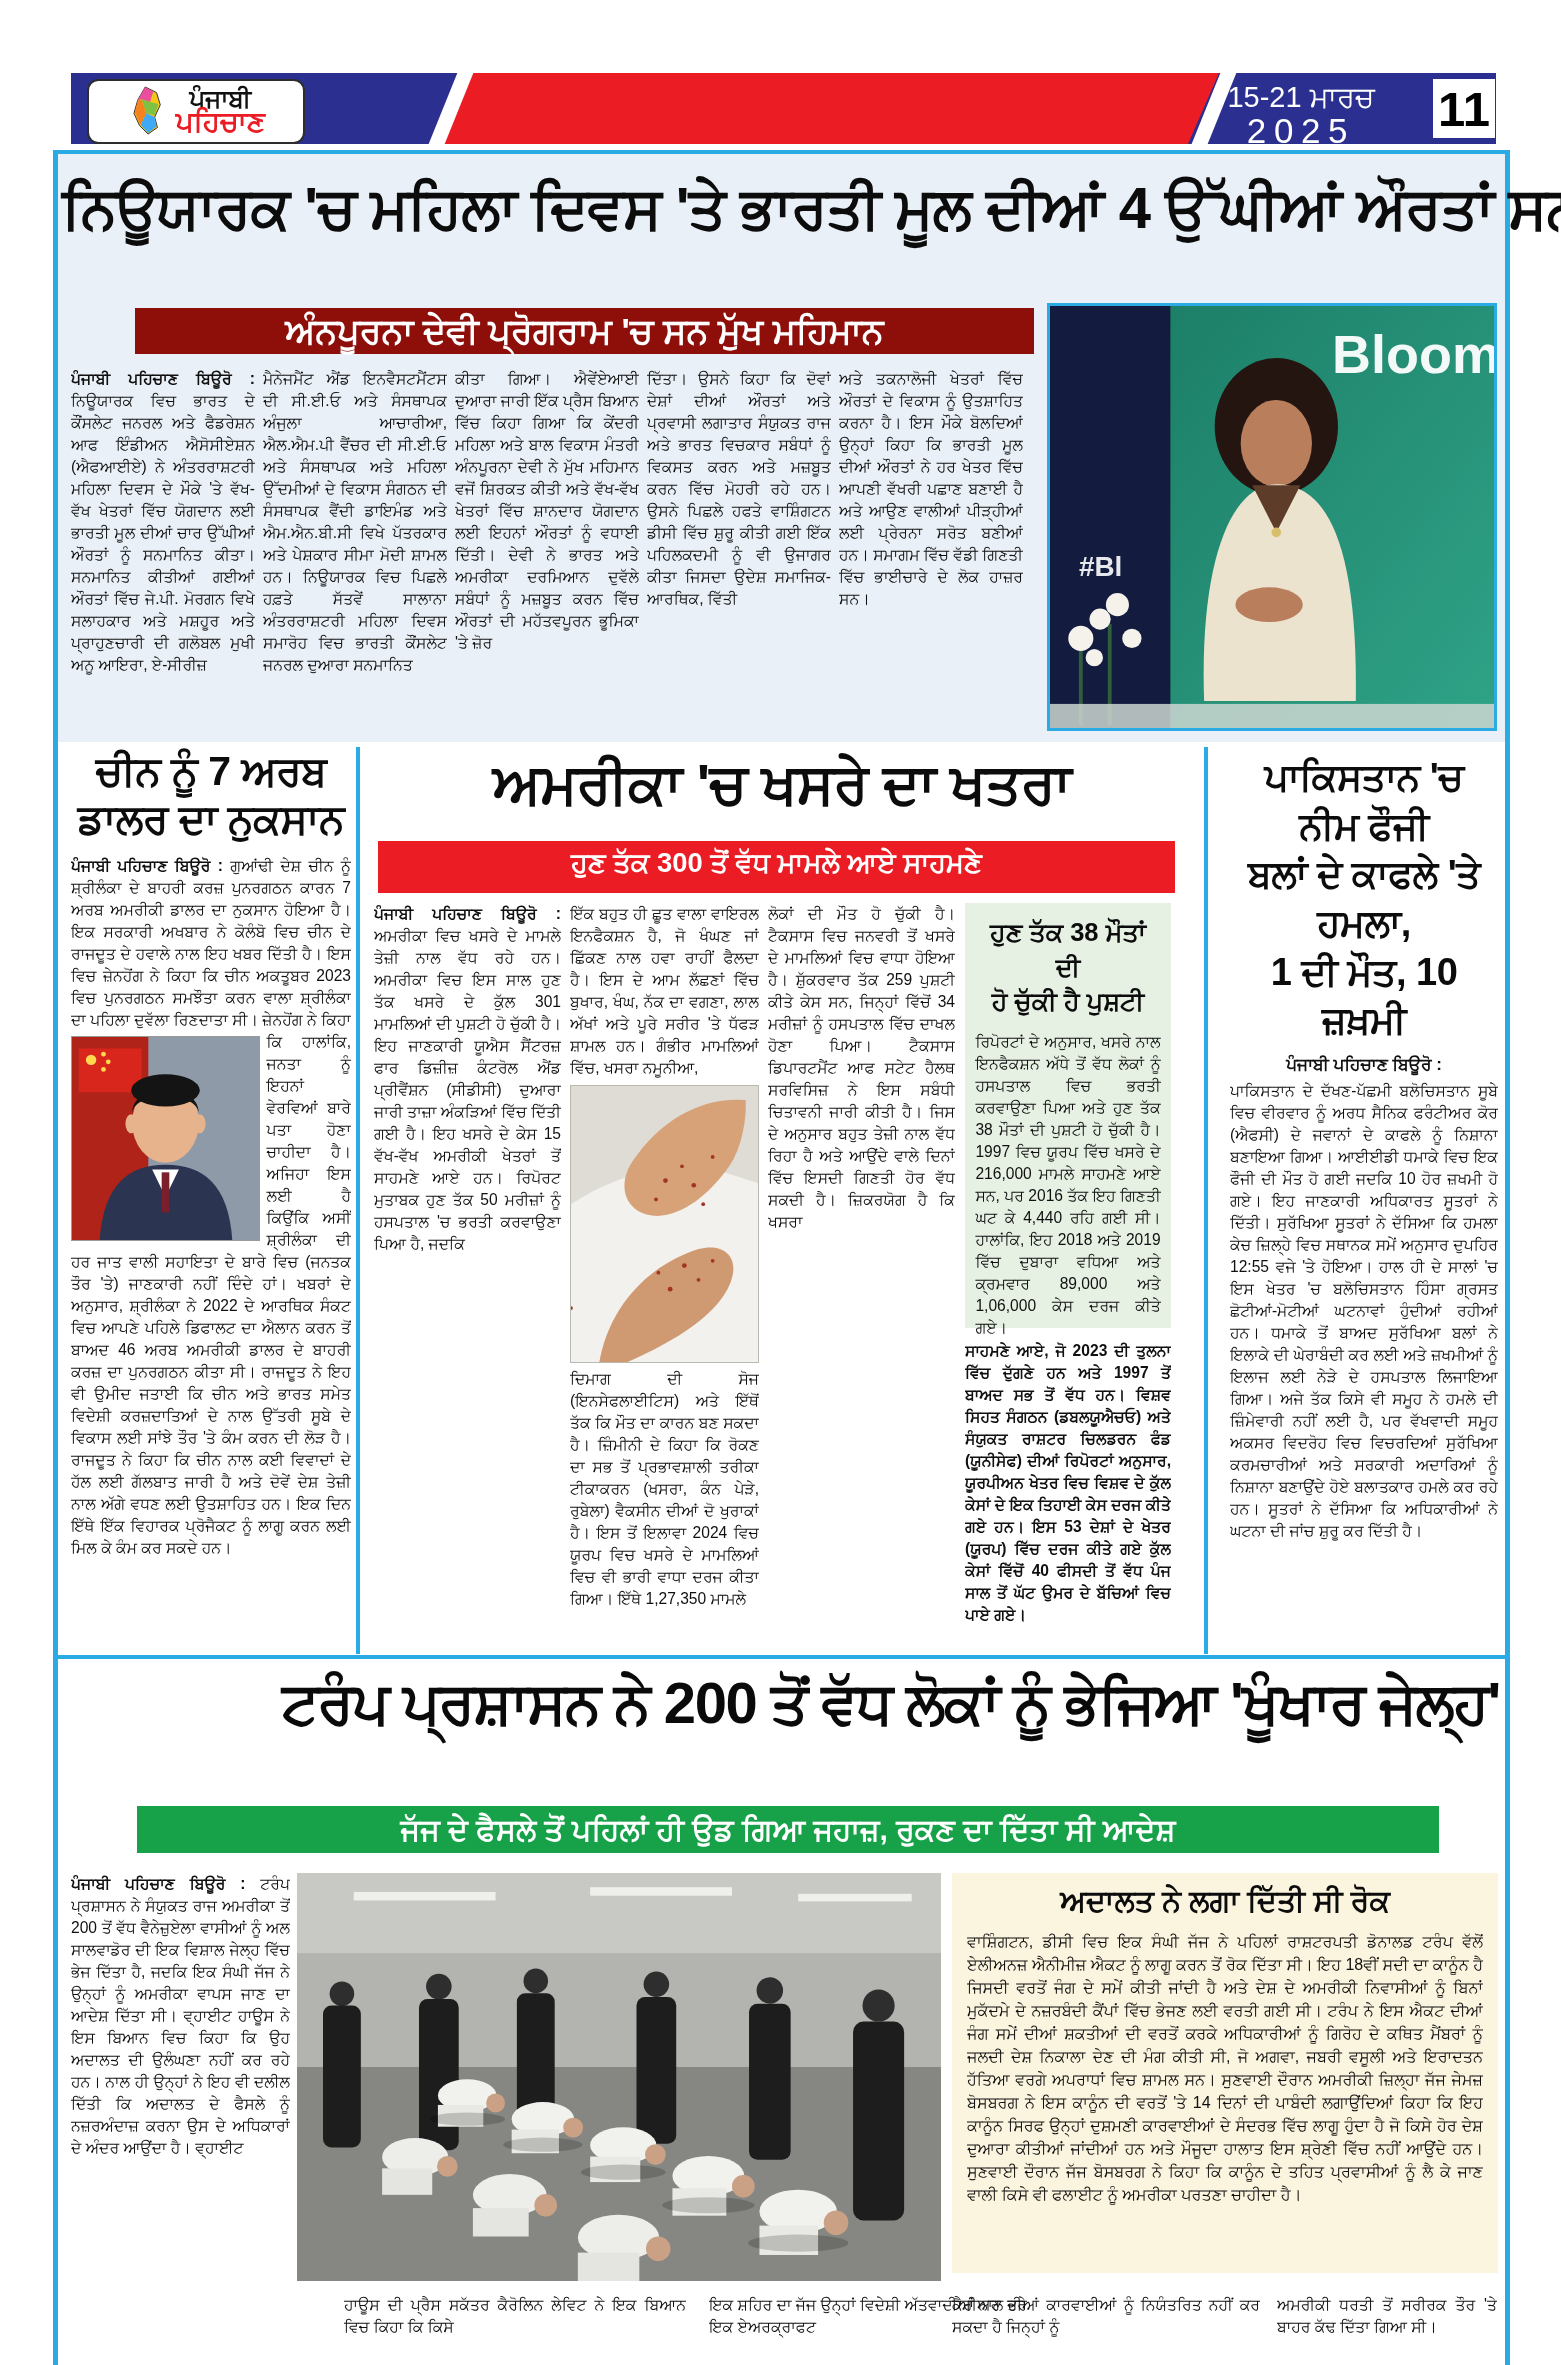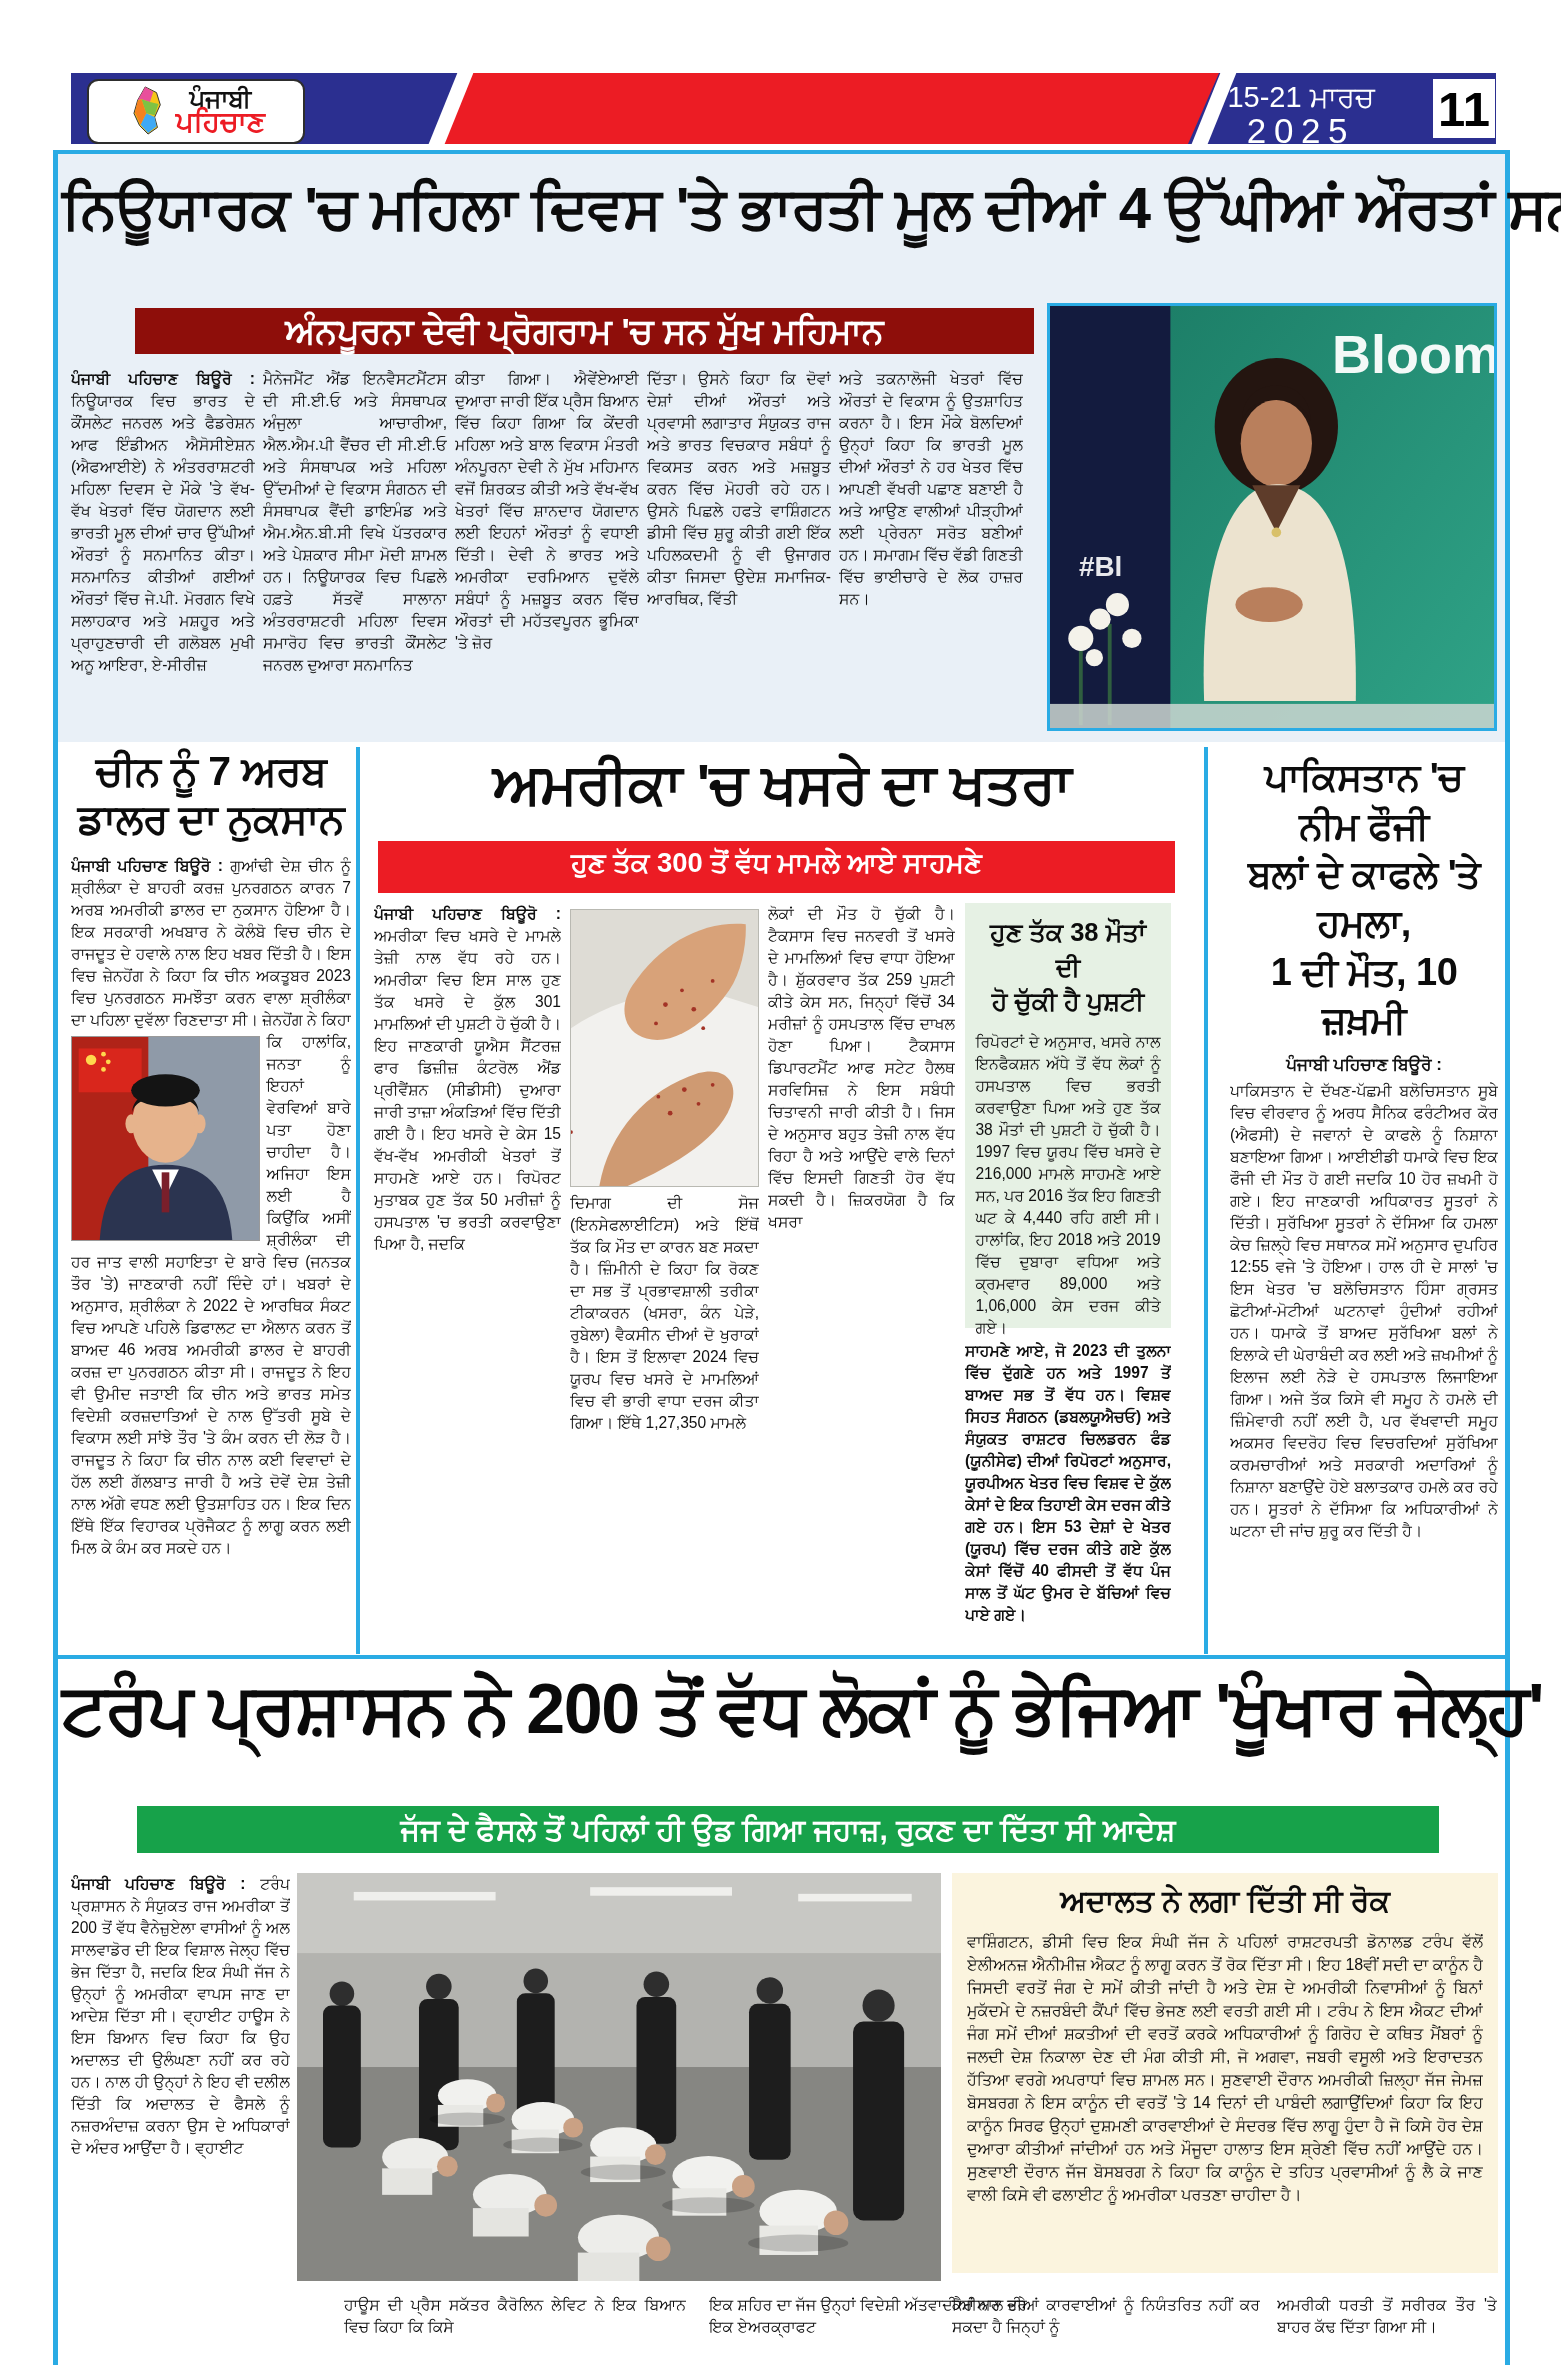--- a/index.html
+++ b/index.html
@@ -62,21 +62,21 @@
   .greenbox{left:965px;top:903px;width:206px;height:425px;background:var(--greenbox,#e6f1e4);
       padding:12.3px 10.4px;box-sizing:border-box;}
   .greenbox .gt{font-size:25.5px;font-weight:bold;text-align:center;line-height:1.35;color:#0c0c0c;}
   .greenbox .gb{margin-top:12.3px;}
   .s3colD{left:965px;top:1340px;width:206px;height:312px;font-weight:bold;}
   .s4{left:1230px;top:753px;width:268px;height:899px;overflow:hidden;}
   .s4 .hl{font-size:38px;font-weight:bold;line-height:1.28;text-align:center;
       letter-spacing:-0.5px;color:#0c0c0c;}
   .s4 .bl{text-align:center;font-weight:bold;font-size:17px;margin:10.4px 0 4.7px 0;}
   
-  .s5-hl{left:62px;top:1669px;width:1438px;text-align:left;font-size:70px;
+  .s5-hl{left:62px;top:1669px;width:1438px;text-align:right;font-size:58px;
       font-weight:bold;letter-spacing:-1.4px;white-space:nowrap;color:#0a0a0a;}
   .s5-banner{left:137px;top:1806px;width:1302px;height:47px;background:var(--green,#17a24a);
       color:#fff;font-size:30px;font-weight:bold;text-align:center;line-height:47px;}
   .s5left{left:71px;top:1873px;width:219px;height:502px;}
   .ph4{left:297px;top:1873px;width:644px;height:408px;background:#999;}
   .creambox{left:952px;top:1873px;width:546px;height:400px;background:var(--cream,#fbf4de);
       padding:11.4px 15px;box-sizing:border-box;}
   .creambox .ct{font-size:30px;font-weight:bold;text-align:center;color:#0c0c0c;margin-bottom:10.4px;}
   .cap{top:2294px;height:66px;}
   .cap1{left:344px;width:342px;}
@@ -209,20 +209,21 @@
 
   <div class="abs s3-hl">ਅਮਰੀਕਾ 'ਚ ਖਸਰੇ ਦਾ ਖਤਰਾ</div>
   <div class="abs s3-strip">ਹੁਣ ਤੱਕ 300 ਤੋਂ ਵੱਧ ਮਾਮਲੇ ਆਏ ਸਾਹਮਣੇ</div>
 
   <div class="abs body-txt s3colA">
     <span class="byline">ਪੰਜਾਬੀ ਪਹਿਚਾਣ ਬਿਊਰੋ :</span>
     <span>ਅਮਰੀਕਾ ਵਿਚ ਖਸਰੇ ਦੇ ਮਾਮਲੇ ਤੇਜ਼ੀ ਨਾਲ ਵੱਧ ਰਹੇ ਹਨ। ਅਮਰੀਕਾ ਵਿਚ ਇਸ ਸਾਲ ਹੁਣ ਤੱਕ ਖਸਰੇ ਦੇ ਕੁੱਲ 301 ਮਾਮਲਿਆਂ ਦੀ ਪੁਸ਼ਟੀ ਹੋ ਚੁੱਕੀ ਹੈ। ਇਹ ਜਾਣਕਾਰੀ ਯੂਐਸ ਸੈਂਟਰਜ਼ ਫਾਰ ਡਿਜ਼ੀਜ਼ ਕੰਟਰੋਲ ਐਂਡ ਪ੍ਰੀਵੈਂਸ਼ਨ (ਸੀਡੀਸੀ) ਦੁਆਰਾ ਜਾਰੀ ਤਾਜ਼ਾ ਅੰਕੜਿਆਂ ਵਿੱਚ ਦਿੱਤੀ ਗਈ ਹੈ। ਇਹ ਖਸਰੇ ਦੇ ਕੇਸ 15 ਵੱਖ-ਵੱਖ ਅਮਰੀਕੀ ਖੇਤਰਾਂ ਤੋਂ ਸਾਹਮਣੇ ਆਏ ਹਨ। ਰਿਪੋਰਟ ਮੁਤਾਬਕ ਹੁਣ ਤੱਕ 50 ਮਰੀਜ਼ਾਂ ਨੂੰ ਹਸਪਤਾਲ 'ਚ ਭਰਤੀ ਕਰਵਾਉਣਾ ਪਿਆ ਹੈ, ਜਦਕਿ</span>
   </div>
 
   <div class="abs s3colB">
+    <div class="body-txt">ਇੱਕ ਬਹੁਤ ਹੀ ਛੂਤ ਵਾਲਾ ਵਾਇਰਲ ਇਨਫੈਕਸ਼ਨ ਹੈ, ਜੋ ਖੰਘਣ ਜਾਂ ਛਿੱਕਣ ਨਾਲ ਹਵਾ ਰਾਹੀਂ ਫੈਲਦਾ ਹੈ। ਇਸ ਦੇ ਆਮ ਲੱਛਣਾਂ ਵਿੱਚ ਬੁਖਾਰ, ਖੰਘ, ਨੱਕ ਦਾ ਵਗਣਾ, ਲਾਲ ਅੱਖਾਂ ਅਤੇ ਪੂਰੇ ਸਰੀਰ 'ਤੇ ਧੱਫੜ ਸ਼ਾਮਲ ਹਨ। ਗੰਭੀਰ ਮਾਮਲਿਆਂ ਵਿੱਚ, ਖਸਰਾ ਨਮੂਨੀਆ,</div>
     <span class="ph">
       <svg width="100%" height="100%" viewBox="0 0 396 584" preserveAspectRatio="none">
         <rect x="0" y="0" width="396" height="584" fill="#dedcd5"></rect>
         <path d="M0,584 L0,250 C90,190 200,160 300,175 L396,205 L396,584 Z" fill="#f2f1ee"></path>
         <path d="M370,30 C280,22 190,70 130,160 C100,205 110,258 160,272 C220,288 290,235 335,170 C362,130 372,70 370,30 Z" fill="#d8a279"></path>
         <path d="M60,584 C80,470 160,380 270,345 C318,332 352,356 342,402 C324,478 220,540 120,584 Z" fill="#cf9a72"></path>
         <g fill="#a33326">
           <circle cx="200" cy="200" r="5"></circle>
             <circle cx="235" cy="170" r="4"></circle>
             <circle cx="260" cy="210" r="5"></circle>

